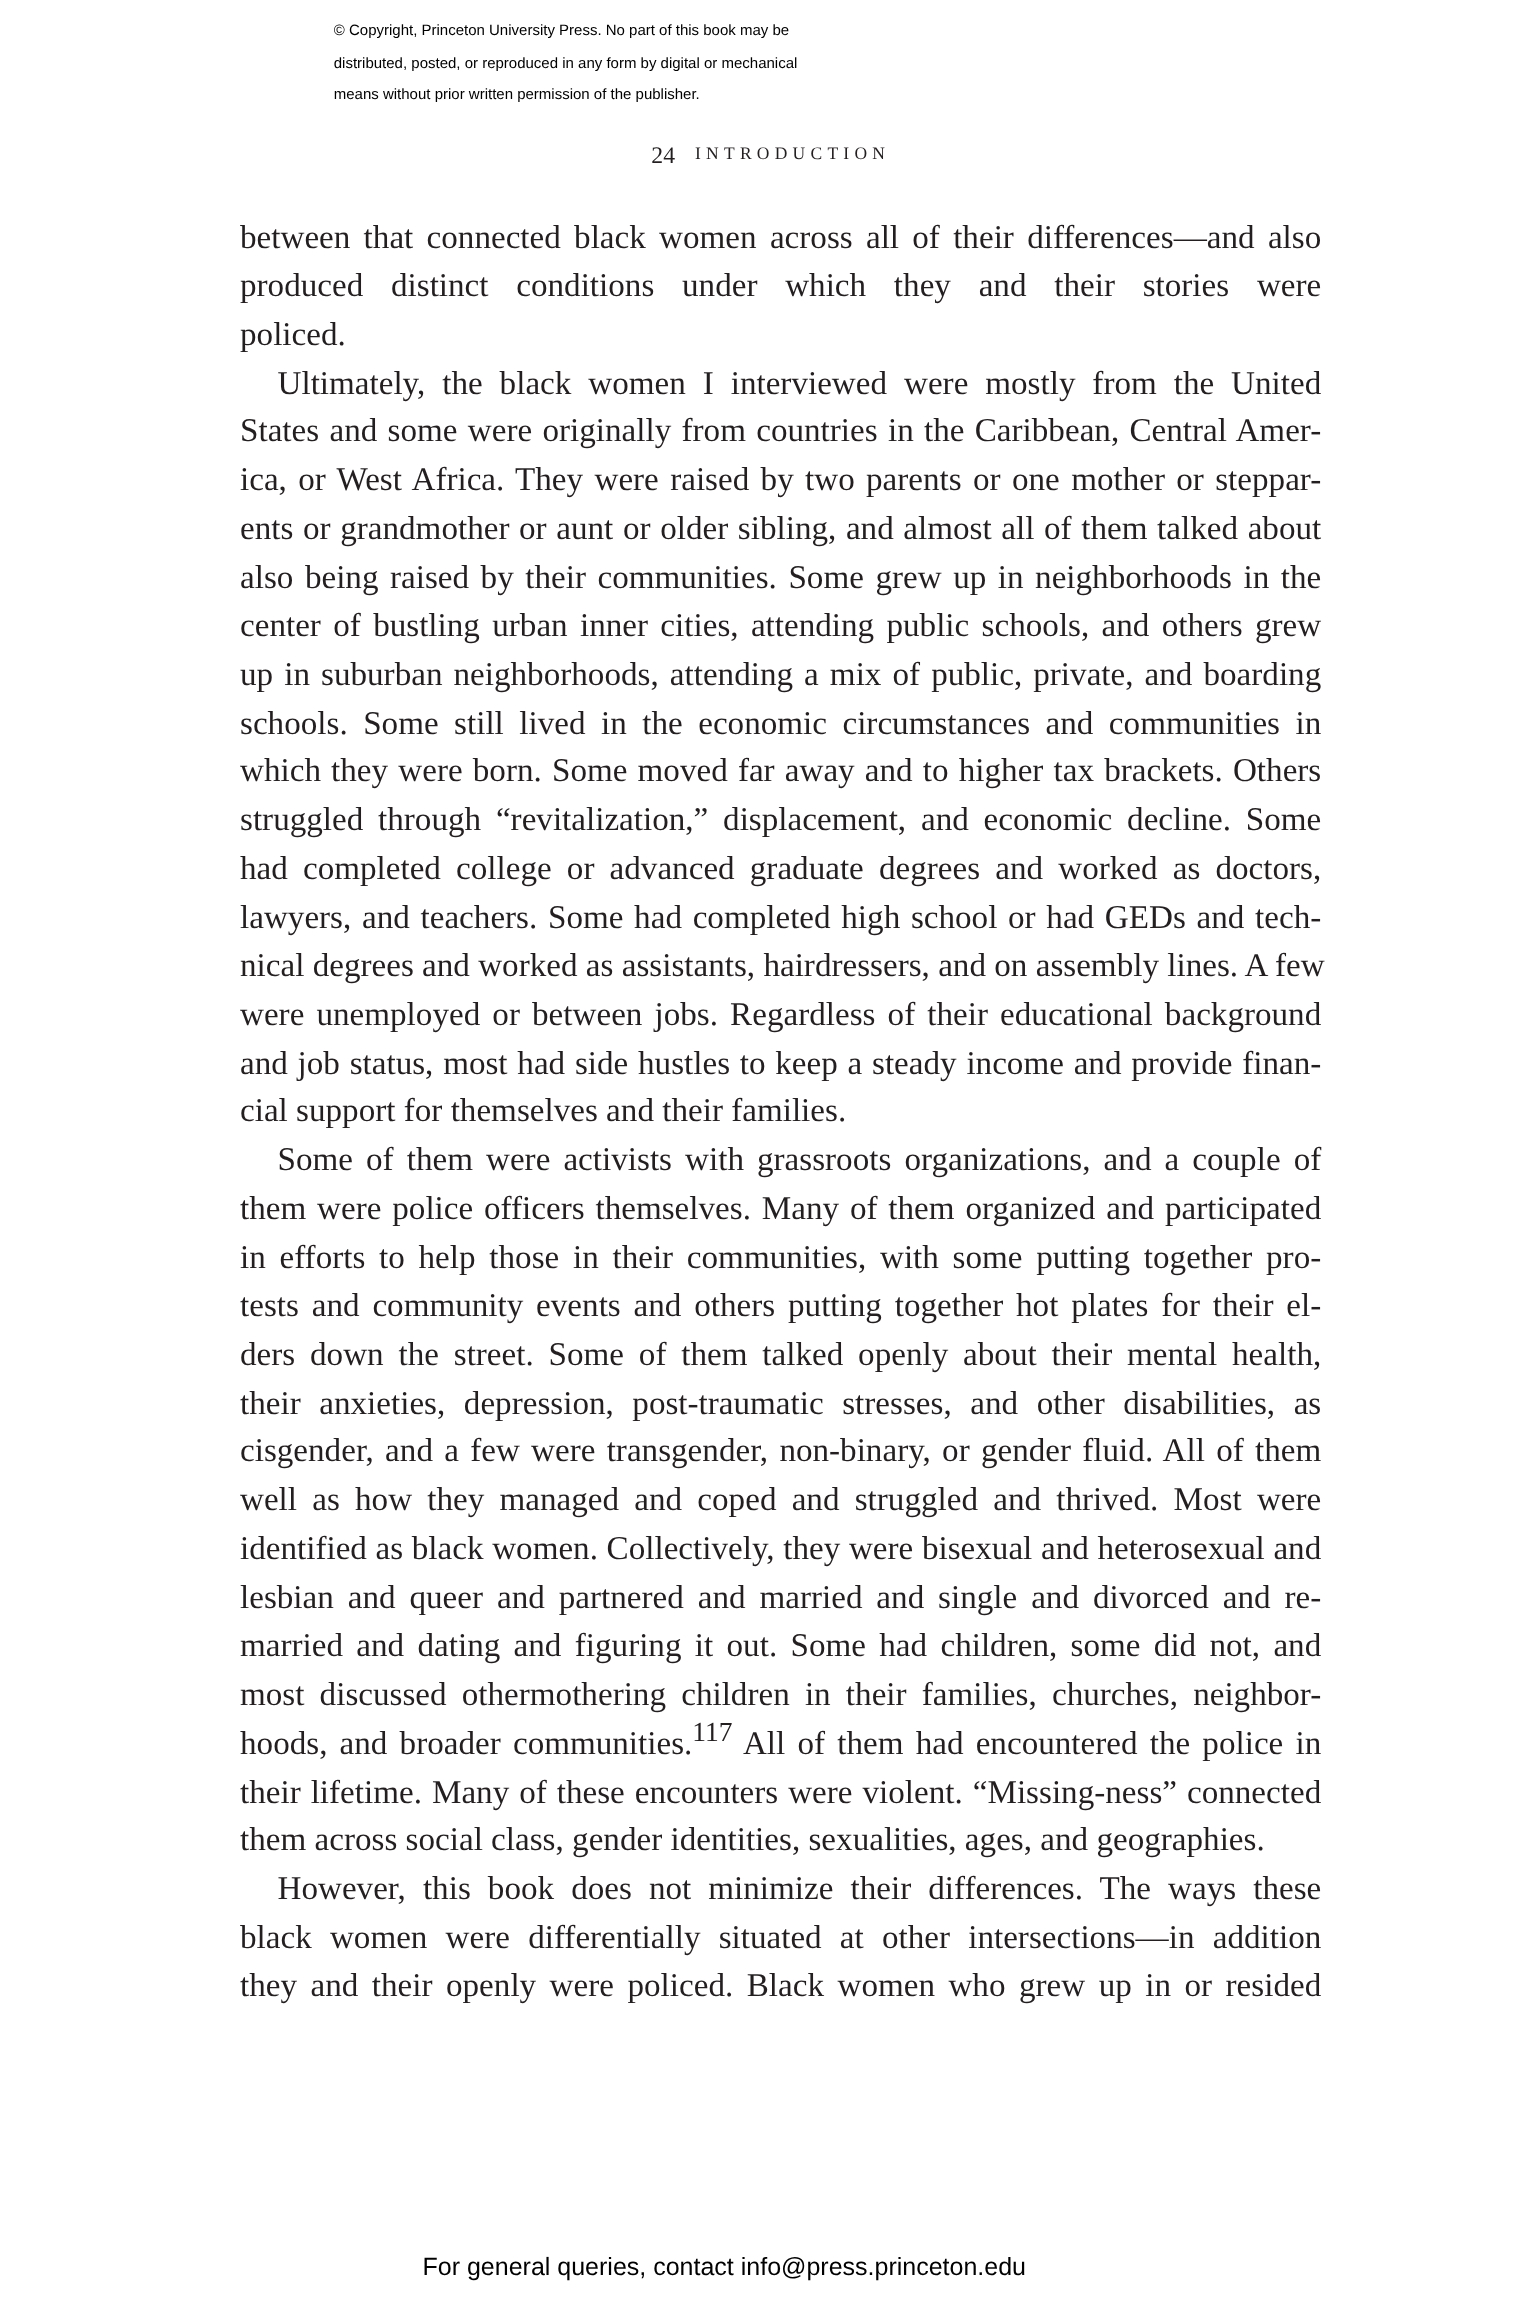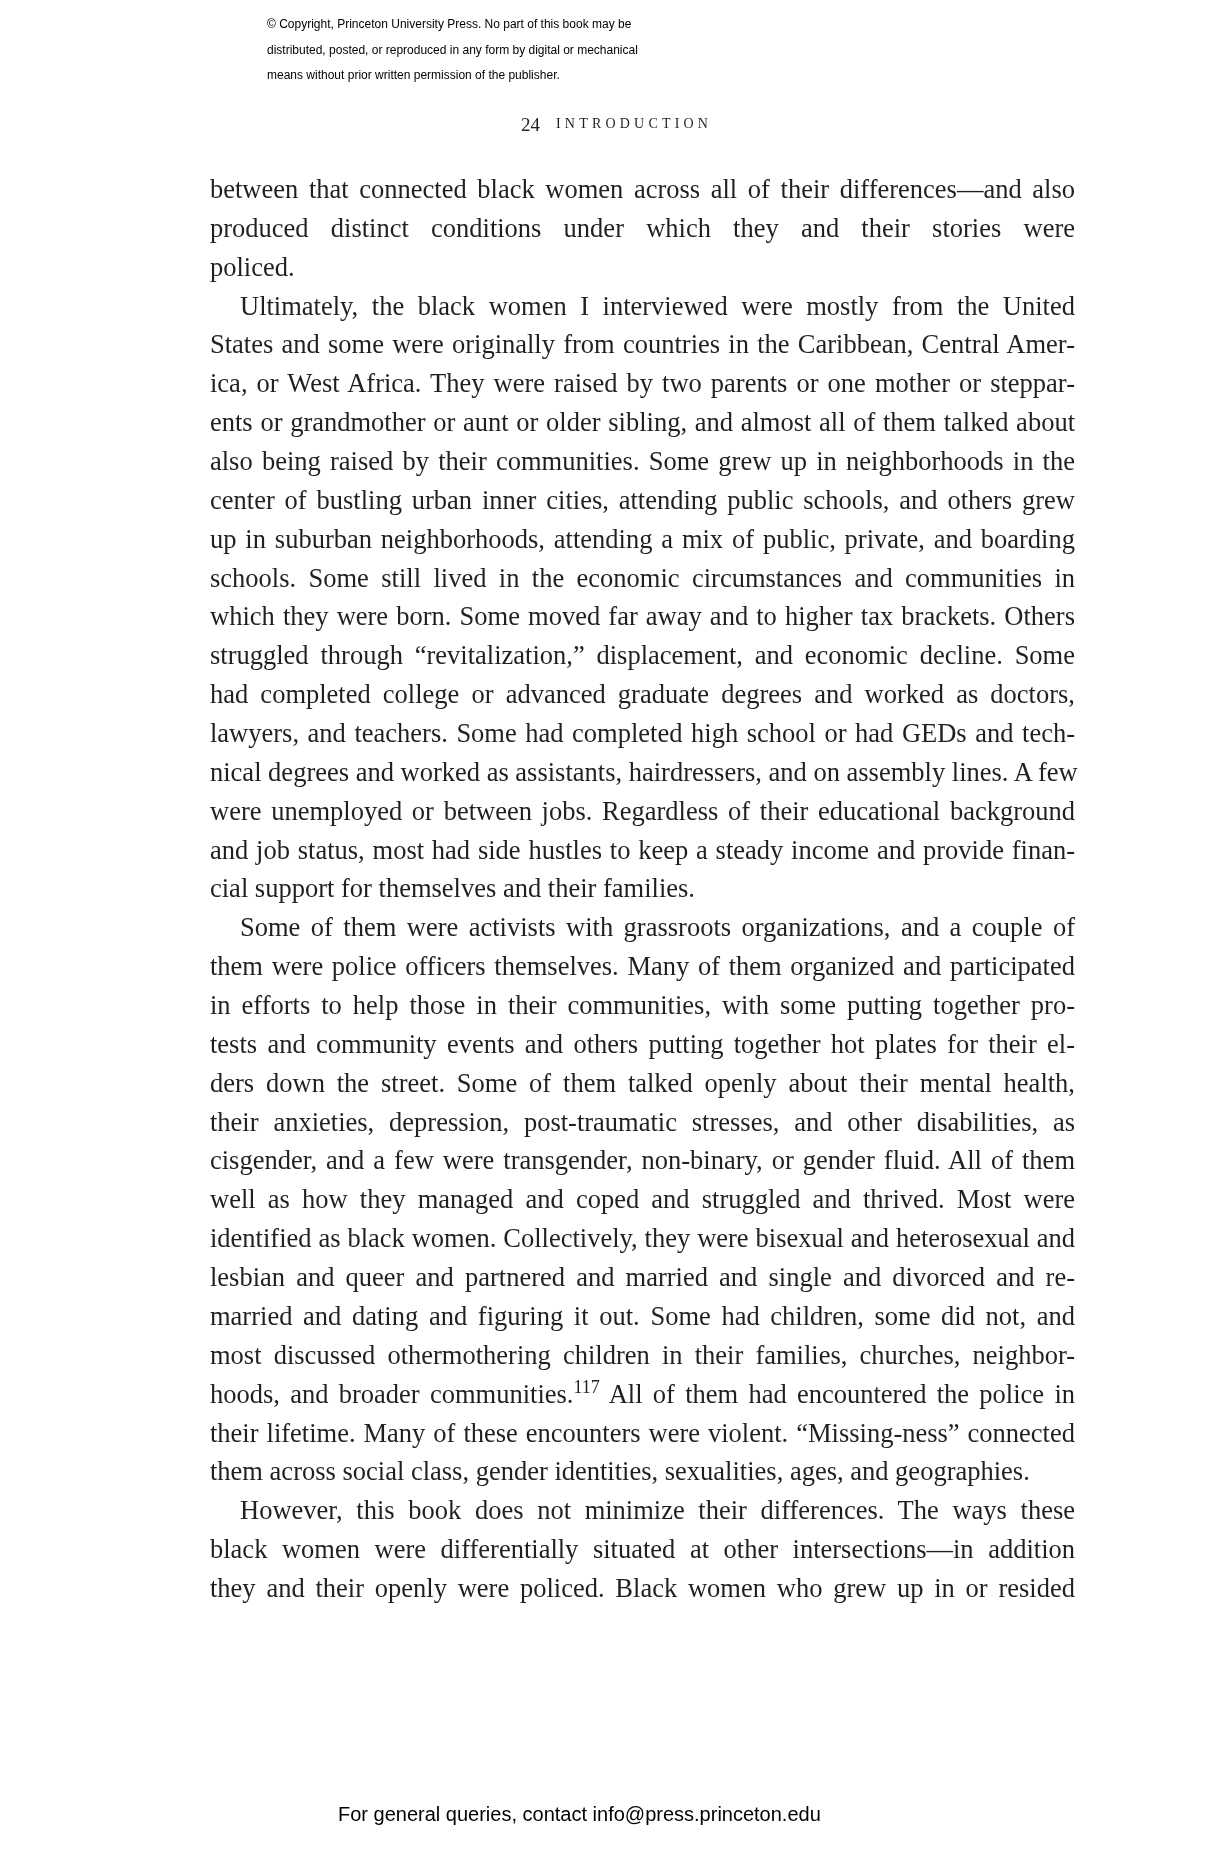--- a/index.html
+++ b/index.html
@@ -10,31 +10,31 @@
     color: #000000;
   }
   .copyright div { white-space: nowrap; }
   .running-head {
     position: absolute; top: 114px; left: 0; width: 1225px;
     font-family: "Liberation Serif", serif; color: #231f20; font-size: 19px;
   }
   .running-head .folio { position: absolute; left: 521px; }
   .running-head .title { position: absolute; left: 556px; letter-spacing: 4.2px; font-size: 14px; top: 2px; }
   .body-text {
-    position: absolute; left: 210px; top: 170px; width: 865px;
+    position: absolute; left: 192px; top: 170px; width: 865px;
     font-family: "Liberation Serif", serif; font-size: 26.5px; line-height: 38.86px;
     color: #231f20;
   }
   .line {
     display: block; white-space: nowrap; text-align: justify; text-align-last: justify;
     height: 38.86px; overflow: visible;
   }
   .line.last { text-align-last: left; }
   .line.indent { padding-left: 30px; }
-  sup.fn { font-size: 18px; vertical-align: 0; position: relative; top: -10px; line-height: 0; }
+  sup.fn { font-size: 22px; vertical-align: 0; position: relative; top: -10px; line-height: 0; }
   .footer {
     position: absolute; top: 1803px; left: 0; width: 1225px; text-align: center;
     font-family: "Liberation Sans", sans-serif; font-size: 20px; color: #000000;
   }
   .footer span { position: absolute; left: 338px; white-space: nowrap; }
 </style>
 </head>
 <body>
 
 <div class="copyright">

